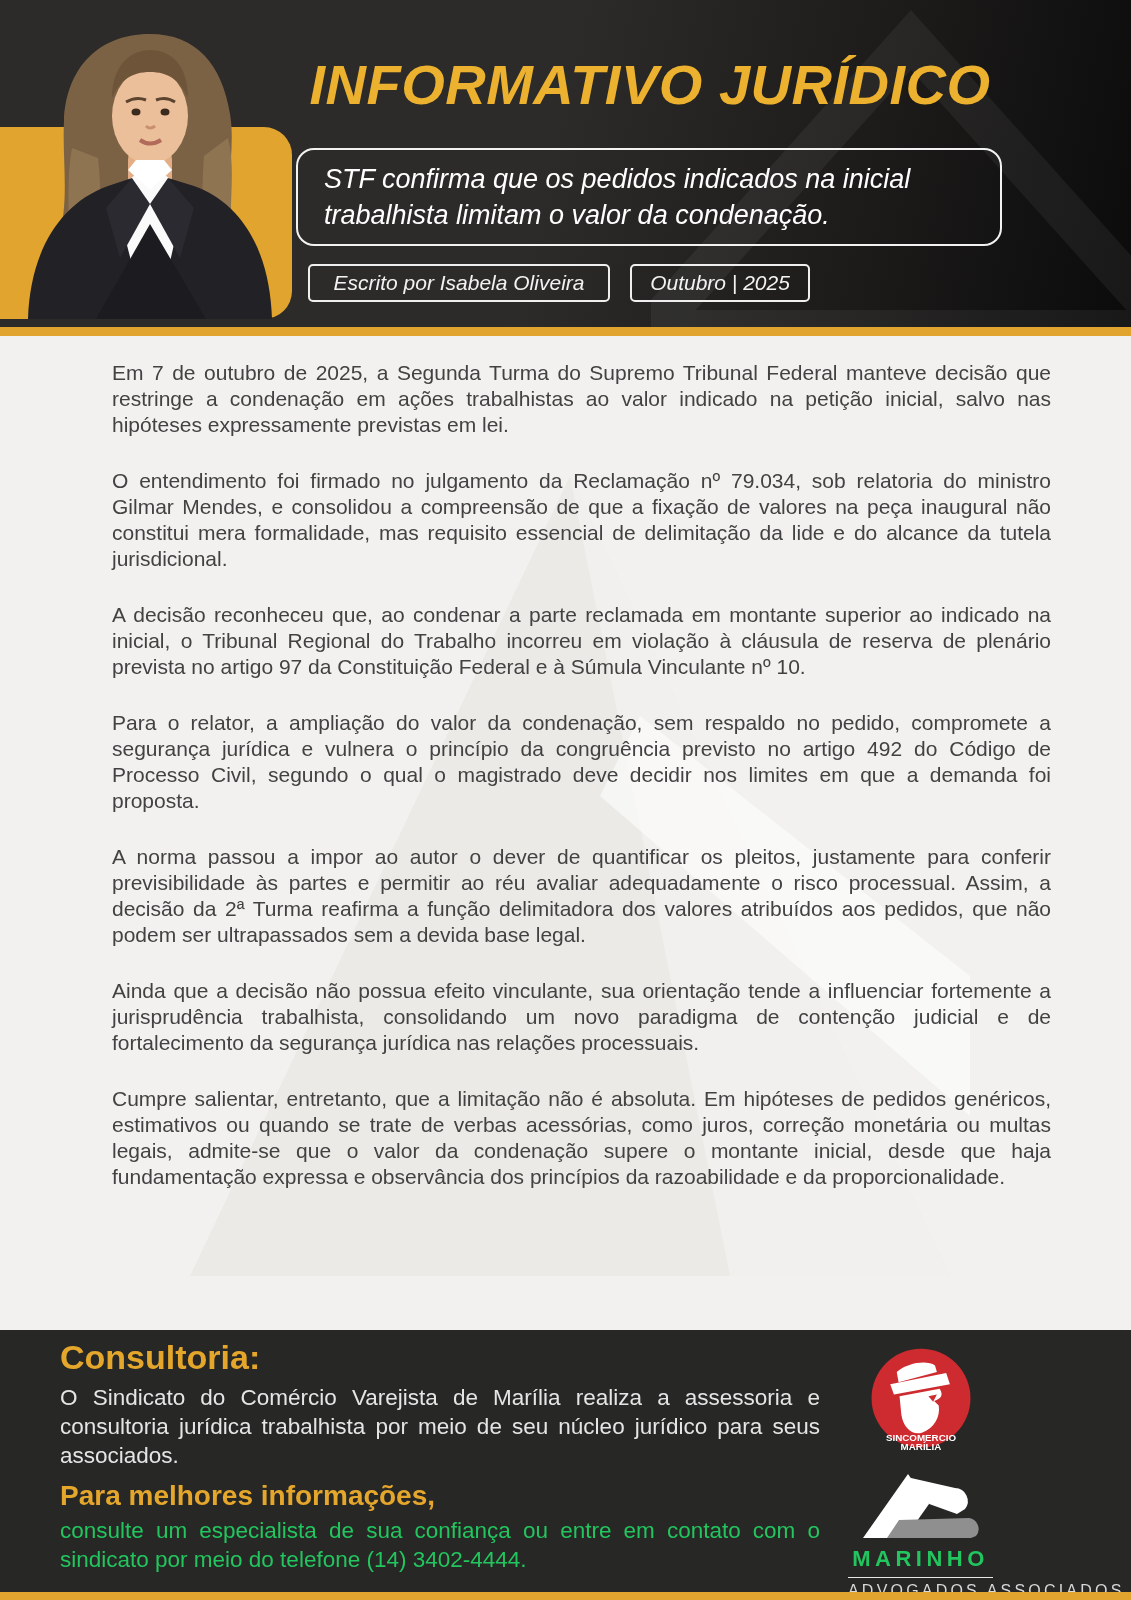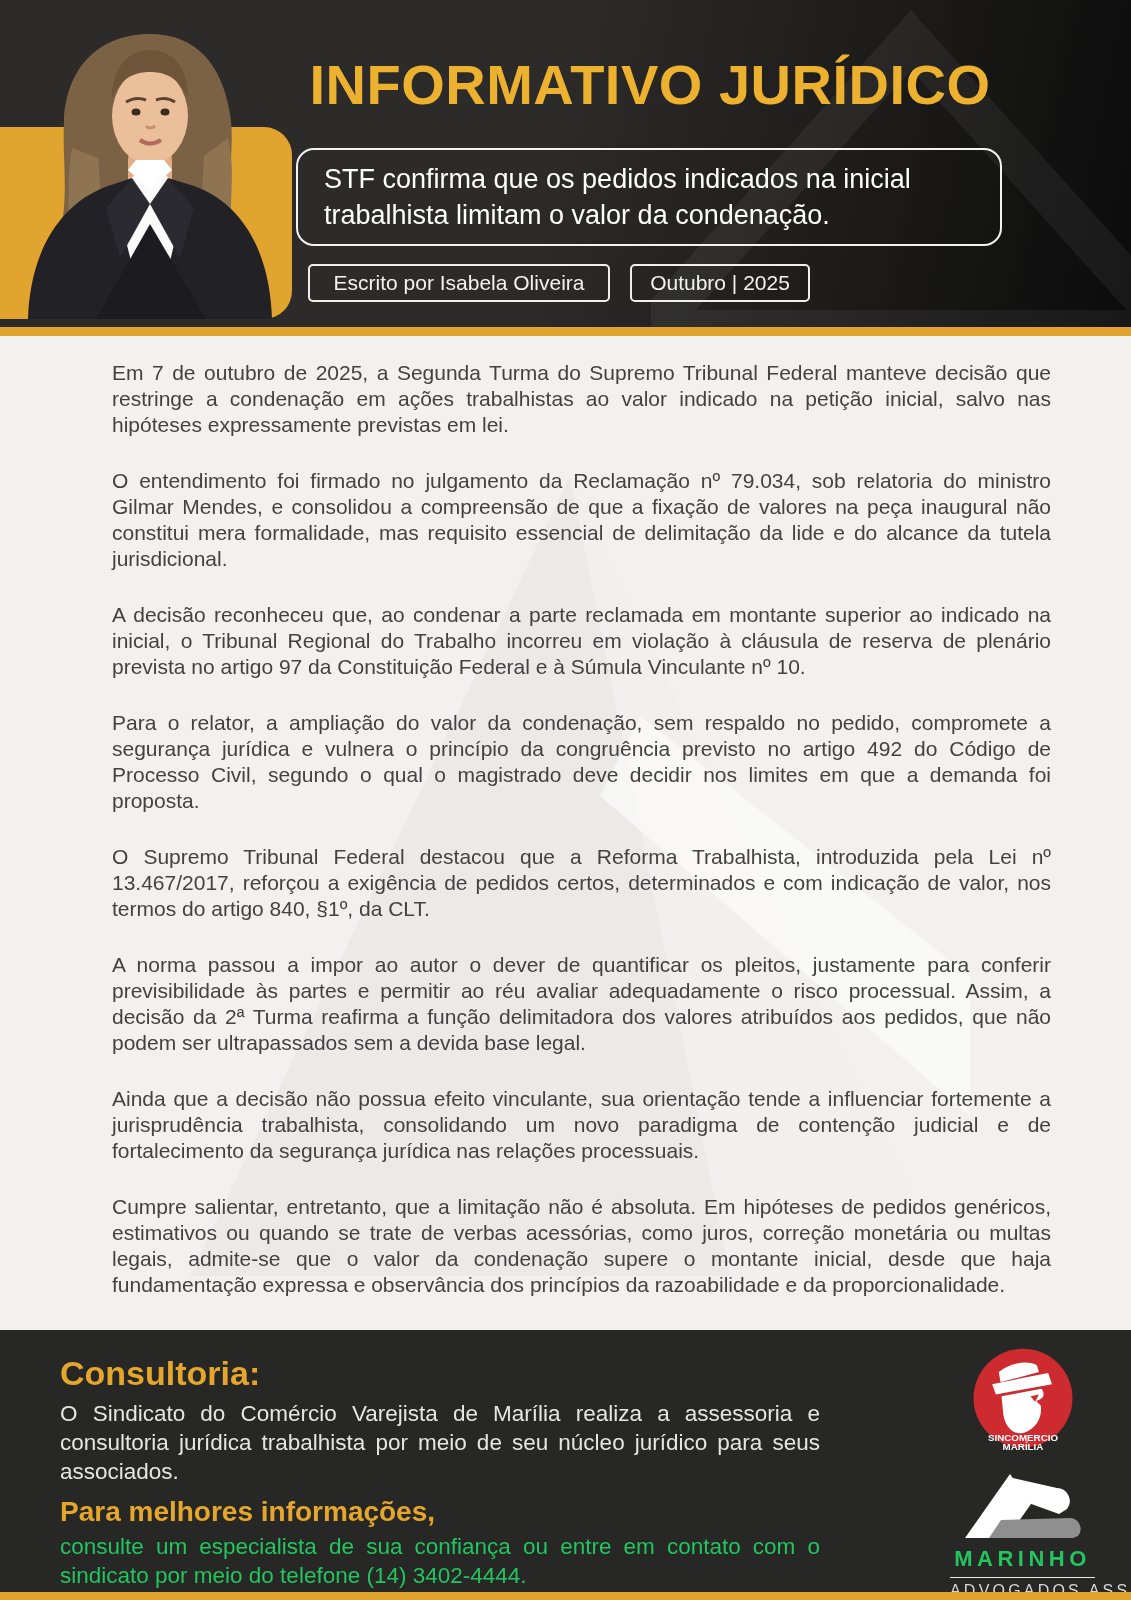--- a/index.html
+++ b/index.html
@@ -9,20 +9,21 @@
     position:relative; width:1131px; height:1600px; margin:0 auto;
     background:#F2F1EF; overflow:hidden;
     font-family:"Liberation Sans", sans-serif;
   }
 
   
   .header {
     position:absolute; left:0; top:0; width:1131px; height:327px;
     background:linear-gradient(102deg, #2C2B29 0%, #2C2B29 48%, #1C1B1A 76%, #0B0B0B 100%);
     overflow:hidden;
+    font-style:italic;
   }
   .header-watermark { position:absolute; right:-40px; top:0; opacity:.05; }
   .photo-panel {
     position:absolute; left:0; top:127px; width:292px; height:192px;
     background:#E0A42F; border-radius:0 28px 28px 0;
   }
   .portrait-clip {
     position:absolute; left:0; top:28px; width:300px; height:291px;
     overflow:hidden;
   }
@@ -66,37 +67,37 @@
     color:#424242; font-size:21px; line-height:26px;
     text-align:justify; margin-bottom:30px;
   }
 
   
   .footer {
     position:absolute; left:0; top:1330px; width:1131px; height:262px;
     background:#272726; overflow:hidden;
   }
   .footer-text {
-    position:absolute; left:60px; top:0; width:760px; padding-top:24px;
+    position:absolute; left:60px; top:0; width:760px; padding-top:8px;
   }
   .consultoria-title {
     color:#E4A72C; font-size:34px; font-weight:800; margin-bottom:6px;
   }
   .consultoria-text {
     color:#e5e5e5; font-size:22.5px; line-height:29px; text-align:justify;
     margin-bottom:10px;
   }
   .info-title {
     color:#E4A72C; font-size:28px; font-weight:800; margin-bottom:4px;
   }
   .info-text {
     color:#22c55e; font-size:22.5px; line-height:29px; text-align:justify;
   }
   .footer-logos {
-    position:absolute; left:950px; top:14px; width:145px;
+    position:absolute; left:848px; top:14px; width:145px;
     display:flex; flex-direction:column; align-items:center;
   }
   .marinho-logo { margin-top:12px; width:145px; text-align:center; }
   .marinho-name {
     color:#22c55e; font-size:22px; font-weight:600; letter-spacing:4.5px;
     margin-top:2px; white-space:nowrap;
   }
   .marinho-sub {
     color:#D8D8D8; font-size:16px; letter-spacing:3.2px;
     border-top:1.5px solid #E8E8E8; margin-top:5px; padding-top:4px;
@@ -162,21 +163,20 @@
     <svg class="body-watermark" style="left:170px; top:80px;" width="800" height="900" viewBox="0 0 800 900">
       <polygon points="400,60 780,860 20,860" fill="rgba(110,110,105,0.05)"></polygon>
       <polygon points="400,60 780,860 560,860" fill="rgba(242,241,239,0.85)"></polygon>
       <polygon points="470,300 800,560 800,700 430,380" fill="rgba(255,255,255,0.55)"></polygon>
     </svg>
     <div class="article-inner">
       <p>Em 7 de outubro de 2025, a Segunda Turma do Supremo Tribunal Federal manteve decisão que restringe a condenação em ações trabalhistas ao valor indicado na petição inicial, salvo nas hipóteses expressamente previstas em lei.</p>
       <p>O entendimento foi firmado no julgamento da Reclamação nº 79.034, sob relatoria do ministro Gilmar Mendes, e consolidou a compreensão de que a fixação de valores na peça inaugural não constitui mera formalidade, mas requisito essencial de delimitação da lide e do alcance da tutela jurisdicional.</p>
       <p>A decisão reconheceu que, ao condenar a parte reclamada em montante superior ao indicado na inicial, o Tribunal Regional do Trabalho incorreu em violação à cláusula de reserva de plenário prevista no artigo 97 da Constituição Federal e à Súmula Vinculante nº 10.</p>
       <p>Para o relator, a ampliação do valor da condenação, sem respaldo no pedido, compromete a segurança jurídica e vulnera o princípio da congruência previsto no artigo 492 do Código de Processo Civil, segundo o qual o magistrado deve decidir nos limites em que a demanda foi proposta.</p>
-      <p>O Supremo Tribunal Federal destacou que a Reforma Trabalhista, introduzida pela Lei nº 13.467/2017, reforçou a exigência de pedidos certos, determinados e com indicação de valor, nos termos do artigo 840, §1º, da CLT.</p>
       <p>A norma passou a impor ao autor o dever de quantificar os pleitos, justamente para conferir previsibilidade às partes e permitir ao réu avaliar adequadamente o risco processual. Assim, a decisão da 2ª Turma reafirma a função delimitadora dos valores atribuídos aos pedidos, que não podem ser ultrapassados sem a devida base legal.</p>
       <p>Ainda que a decisão não possua efeito vinculante, sua orientação tende a influenciar fortemente a jurisprudência trabalhista, consolidando um novo paradigma de contenção judicial e de fortalecimento da segurança jurídica nas relações processuais.</p>
       <p>Cumpre salientar, entretanto, que a limitação não é absoluta. Em hipóteses de pedidos genéricos, estimativos ou quando se trate de verbas acessórias, como juros, correção monetária ou multas legais, admite-se que o valor da condenação supere o montante inicial, desde que haja fundamentação expressa e observância dos princípios da razoabilidade e da proporcionalidade.</p>
     </div>
   </div>
 
   <div class="footer">
     <div class="footer-text">
       <div class="consultoria-title">Consultoria:</div>
       <p class="consultoria-text">O Sindicato do Comércio Varejista de Marília realiza a assessoria e consultoria jurídica trabalhista por meio de seu núcleo jurídico para seus associados.</p>

